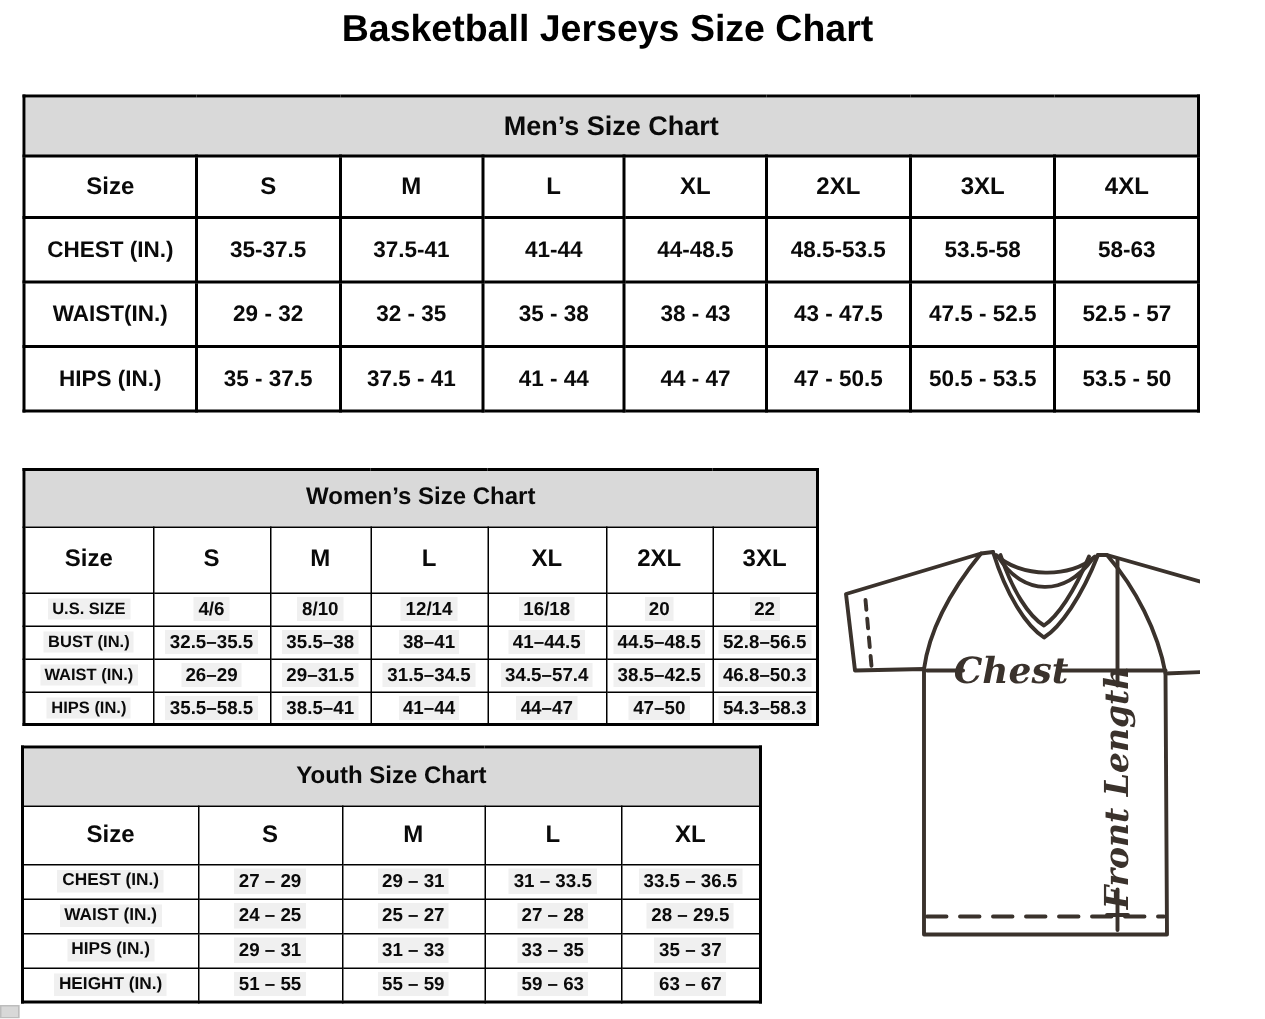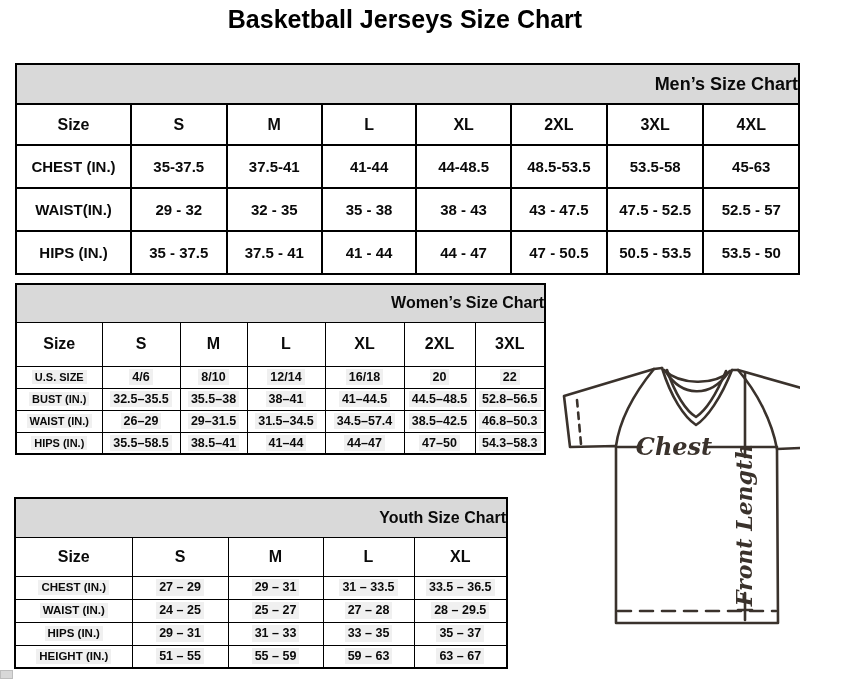--- a/index.html
+++ b/index.html
@@ -5,33 +5,33 @@
   html,body{margin:0;padding:0;background:#ffffff;}
   .screen{position:relative;width:800px;height:679px;background:#ffffff;overflow:hidden;
           font-family:"Liberation Sans",sans-serif;color:#000;}
   .page-title{position:absolute;top:5px;left:0;width:810px;margin:0;text-align:center;
               font-size:25px;font-weight:bold;letter-spacing:0;}
   table{position:absolute;border-collapse:collapse;table-layout:fixed;background:#fff;
         border:2.5px solid #000;}
   th,td{border:1.5px solid #000;text-align:center;vertical-align:middle;padding:0;
         font-weight:bold;color:#0a0a0a;overflow:hidden;white-space:nowrap;}
   .mens th,.mens td{border-width:2px;}
-  .band-row th{background:#d9d9d9;font-size:18px;text-align:right;}
+  .band-row th{background:#d9d9d9;font-size:18px;}
   .womens .band-row th,.youth .band-row th{font-size:16px;}
   .size-row th{font-size:16px;margin-left:36px;}
   .mens  .band-row{height:40px}  .mens  .size-row{height:41px}  .mens  tbody tr{height:43px}
   .womens .band-row{height:38px} .womens .size-row{height:44px} .womens tbody tr{height:22px}
   .youth .band-row{height:39px}  .youth .size-row{height:39px}  .youth tbody tr{height:23px}
   .mens tbody th,.mens tbody td{font-size:15px;}
   .womens tbody th{font-size:11px;}  .womens tbody td{font-size:12.5px;text-align:center;}
   .youth tbody th{font-size:11.5px;} .youth tbody td{font-size:12.5px;}
   .hl{display:inline-block;background:#f0f0f0;padding:0 3px;line-height:1.3;}
   .mens .hl{background:transparent;padding:0;}
   #mens{left:15px;top:63px;}
-  #womens{left:15px;top:283px;padding-left:20px;}
+  #womens{left:15px;top:312px;padding-left:20px;}
   #youth{left:14px;top:497px;}
   .jersey{position:absolute;left:550px;top:353px;width:293px;height:292px;}
   .corner-bl{position:absolute;left:0;top:670px;width:13px;height:9px;
              background:#d8d8d8;border:1px solid #bdbdbd;box-sizing:border-box;}
   .corner-br{position:absolute;left:816px;top:675px;width:25px;height:3px;background:#c4c4c4;}
 </style>
 </head>
 <body>
 
 <div class="screen">
@@ -66,21 +66,21 @@
       </thead>
       <tbody>
         <tr>
           <th><span class="hl">CHEST (IN.)</span></th>
           <td><span class="hl">35-37.5</span></td>
           <td><span class="hl">37.5-41</span></td>
           <td><span class="hl">41-44</span></td>
           <td><span class="hl">44-48.5</span></td>
           <td><span class="hl">48.5-53.5</span></td>
           <td><span class="hl">53.5-58</span></td>
-          <td><span class="hl">45-63</span></td>
+          <td><span class="hl">58-63</span></td>
         </tr>
         <tr>
           <th><span class="hl">WAIST(IN.)</span></th>
           <td><span class="hl">29 - 32</span></td>
           <td><span class="hl">32 - 35</span></td>
           <td><span class="hl">35 - 38</span></td>
           <td><span class="hl">38 - 43</span></td>
           <td><span class="hl">43 - 47.5</span></td>
           <td><span class="hl">47.5 - 52.5</span></td>
           <td><span class="hl">52.5 - 57</span></td>

